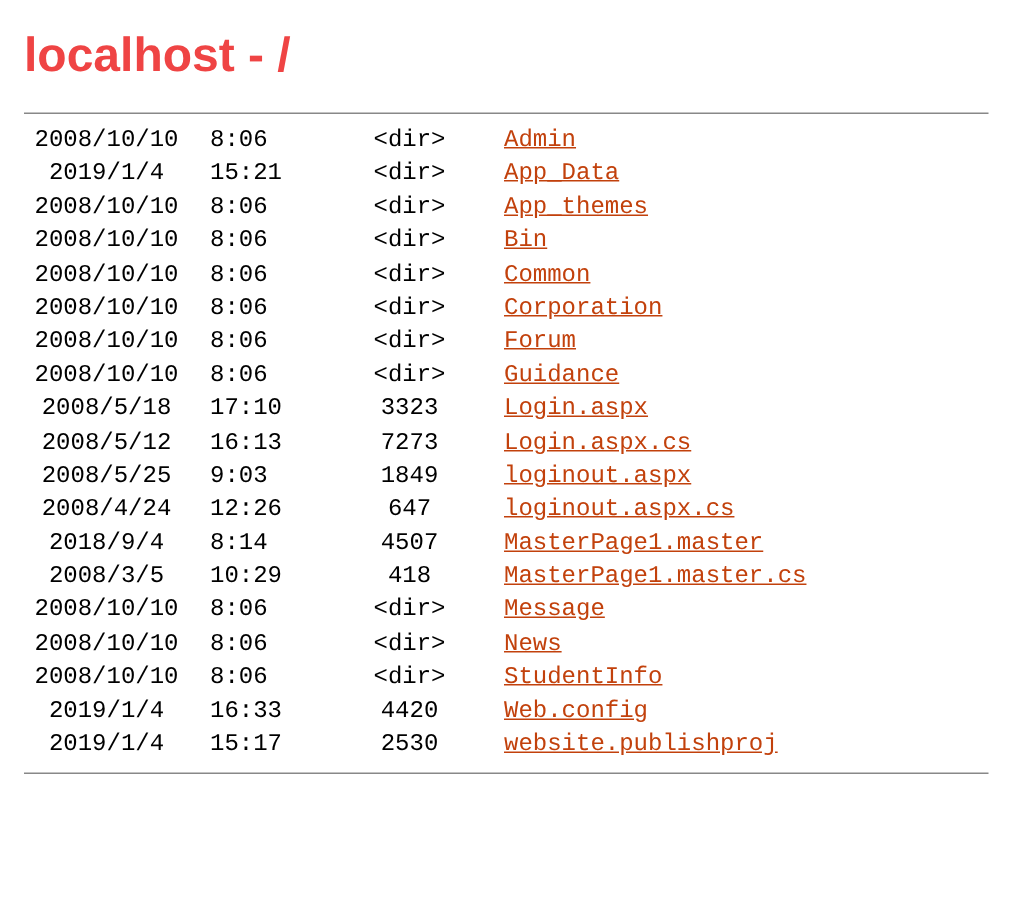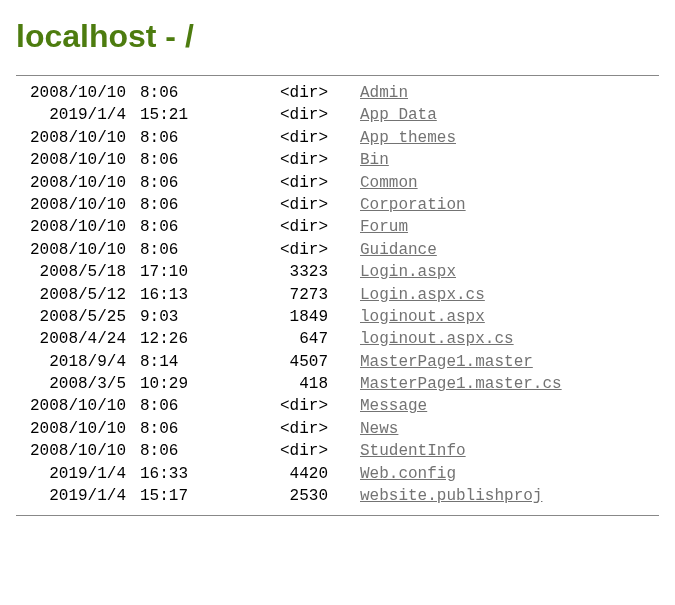--- a/index.html
+++ b/index.html
@@ -8,57 +8,56 @@
       padding: 8px 16px;
       background: #fff;
       color: #000;
       width: 675px;
       box-sizing: border-box;
     }
     h1 {
       font-size: 32px;
       font-weight: 700;
       margin: 10px 0 20px 0;
-      color: #4d7c0f;
+      color: #ef4444;
     }
     hr {
       border: none;
       border-top: 1px solid #888;
       margin: 8px 0 6px 0;
     }
     .listing {
       font-family: Consolas, "Courier New", monospace;
       font-size: 16px;
       line-height: 1.4;
       white-space: pre;
     }
     .row {
       display: flex;
     }
     .col-date {
       width: 110px;
-      text-align: right;
+      text-align: center;
     }
     .col-time {
       width: 64px;
       text-align: left;
       margin-left: 14px;
     }
     .col-size {
       width: 110px;
-      text-align: right;
+      text-align: center;
       margin-left: 14px;
     }
     .col-name {
       margin-left: 8px;
     }
     .col-name a {
-      color: #737373;
+      color: #c2410c;
       text-decoration: underline;
-      margin-left: 24px;
     }
   </style>
 </head>
 <body>
 
 <h1>localhost - /</h1>
 
 <hr>
 
 <div class="listing" id="listing"><div class="row"><span class="col-date">2008/10/10</span><span class="col-time">8:06</span><span class="col-size">&lt;dir&gt;</span><span class="col-name"><a href="#">Admin</a></span></div><div class="row"><span class="col-date">2019/1/4</span><span class="col-time">15:21</span><span class="col-size">&lt;dir&gt;</span><span class="col-name"><a href="#">App_Data</a></span></div><div class="row"><span class="col-date">2008/10/10</span><span class="col-time">8:06</span><span class="col-size">&lt;dir&gt;</span><span class="col-name"><a href="#">App_themes</a></span></div><div class="row"><span class="col-date">2008/10/10</span><span class="col-time">8:06</span><span class="col-size">&lt;dir&gt;</span><span class="col-name"><a href="#">Bin</a></span></div><div class="row"><span class="col-date">2008/10/10</span><span class="col-time">8:06</span><span class="col-size">&lt;dir&gt;</span><span class="col-name"><a href="#">Common</a></span></div><div class="row"><span class="col-date">2008/10/10</span><span class="col-time">8:06</span><span class="col-size">&lt;dir&gt;</span><span class="col-name"><a href="#">Corporation</a></span></div><div class="row"><span class="col-date">2008/10/10</span><span class="col-time">8:06</span><span class="col-size">&lt;dir&gt;</span><span class="col-name"><a href="#">Forum</a></span></div><div class="row"><span class="col-date">2008/10/10</span><span class="col-time">8:06</span><span class="col-size">&lt;dir&gt;</span><span class="col-name"><a href="#">Guidance</a></span></div><div class="row"><span class="col-date">2008/5/18</span><span class="col-time">17:10</span><span class="col-size">3323</span><span class="col-name"><a href="#">Login.aspx</a></span></div><div class="row"><span class="col-date">2008/5/12</span><span class="col-time">16:13</span><span class="col-size">7273</span><span class="col-name"><a href="#">Login.aspx.cs</a></span></div><div class="row"><span class="col-date">2008/5/25</span><span class="col-time">9:03</span><span class="col-size">1849</span><span class="col-name"><a href="#">loginout.aspx</a></span></div><div class="row"><span class="col-date">2008/4/24</span><span class="col-time">12:26</span><span class="col-size">647</span><span class="col-name"><a href="#">loginout.aspx.cs</a></span></div><div class="row"><span class="col-date">2018/9/4</span><span class="col-time">8:14</span><span class="col-size">4507</span><span class="col-name"><a href="#">MasterPage1.master</a></span></div><div class="row"><span class="col-date">2008/3/5</span><span class="col-time">10:29</span><span class="col-size">418</span><span class="col-name"><a href="#">MasterPage1.master.cs</a></span></div><div class="row"><span class="col-date">2008/10/10</span><span class="col-time">8:06</span><span class="col-size">&lt;dir&gt;</span><span class="col-name"><a href="#">Message</a></span></div><div class="row"><span class="col-date">2008/10/10</span><span class="col-time">8:06</span><span class="col-size">&lt;dir&gt;</span><span class="col-name"><a href="#">News</a></span></div><div class="row"><span class="col-date">2008/10/10</span><span class="col-time">8:06</span><span class="col-size">&lt;dir&gt;</span><span class="col-name"><a href="#">StudentInfo</a></span></div><div class="row"><span class="col-date">2019/1/4</span><span class="col-time">16:33</span><span class="col-size">4420</span><span class="col-name"><a href="#">Web.config</a></span></div><div class="row"><span class="col-date">2019/1/4</span><span class="col-time">15:17</span><span class="col-size">2530</span><span class="col-name"><a href="#">website.publishproj</a></span></div></div>

